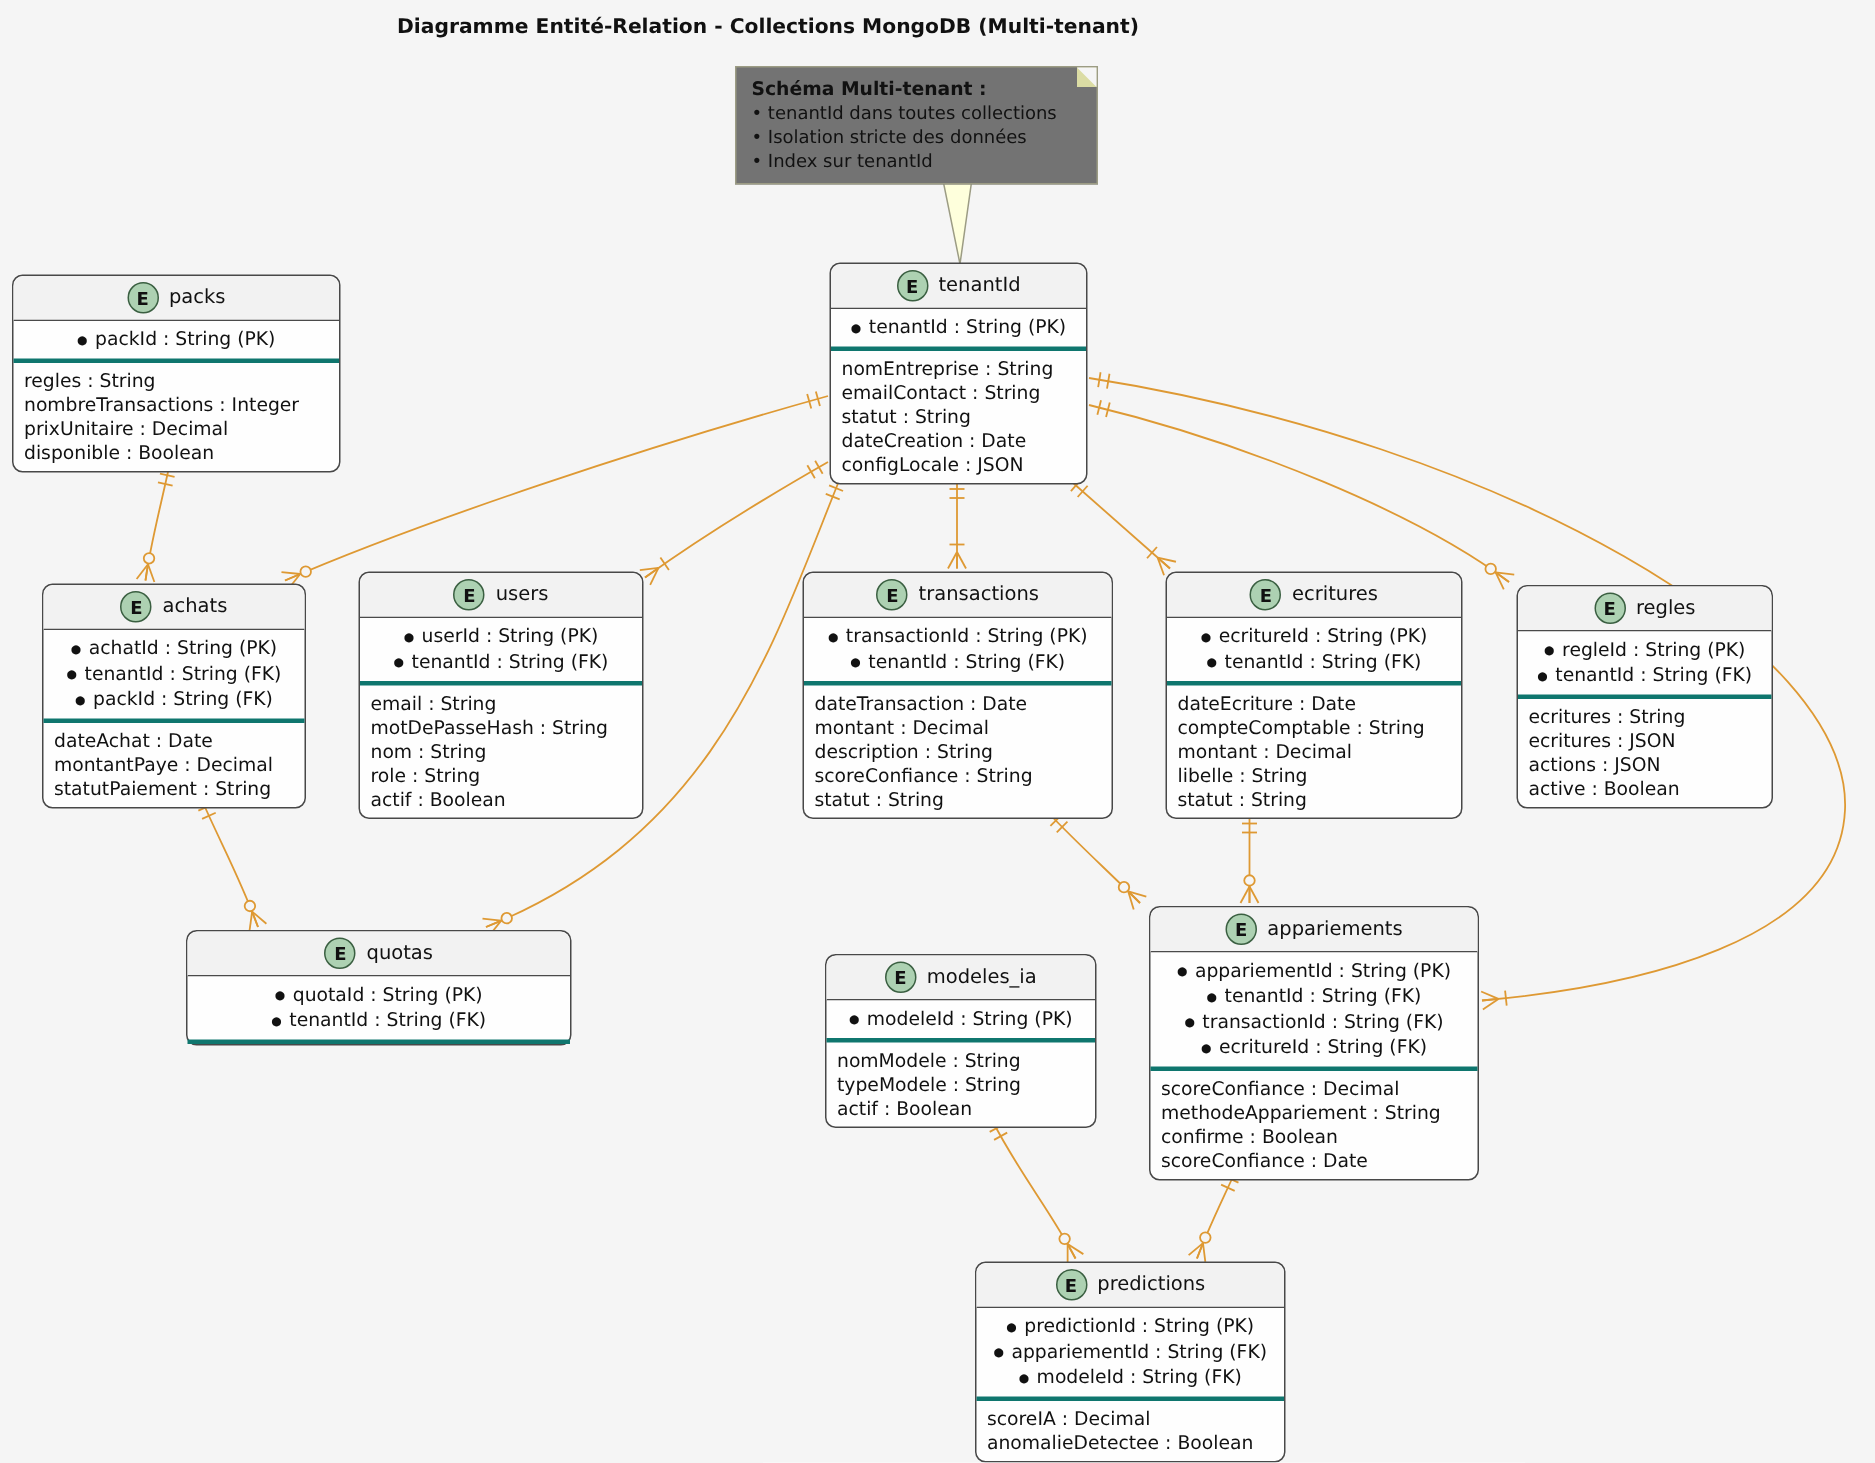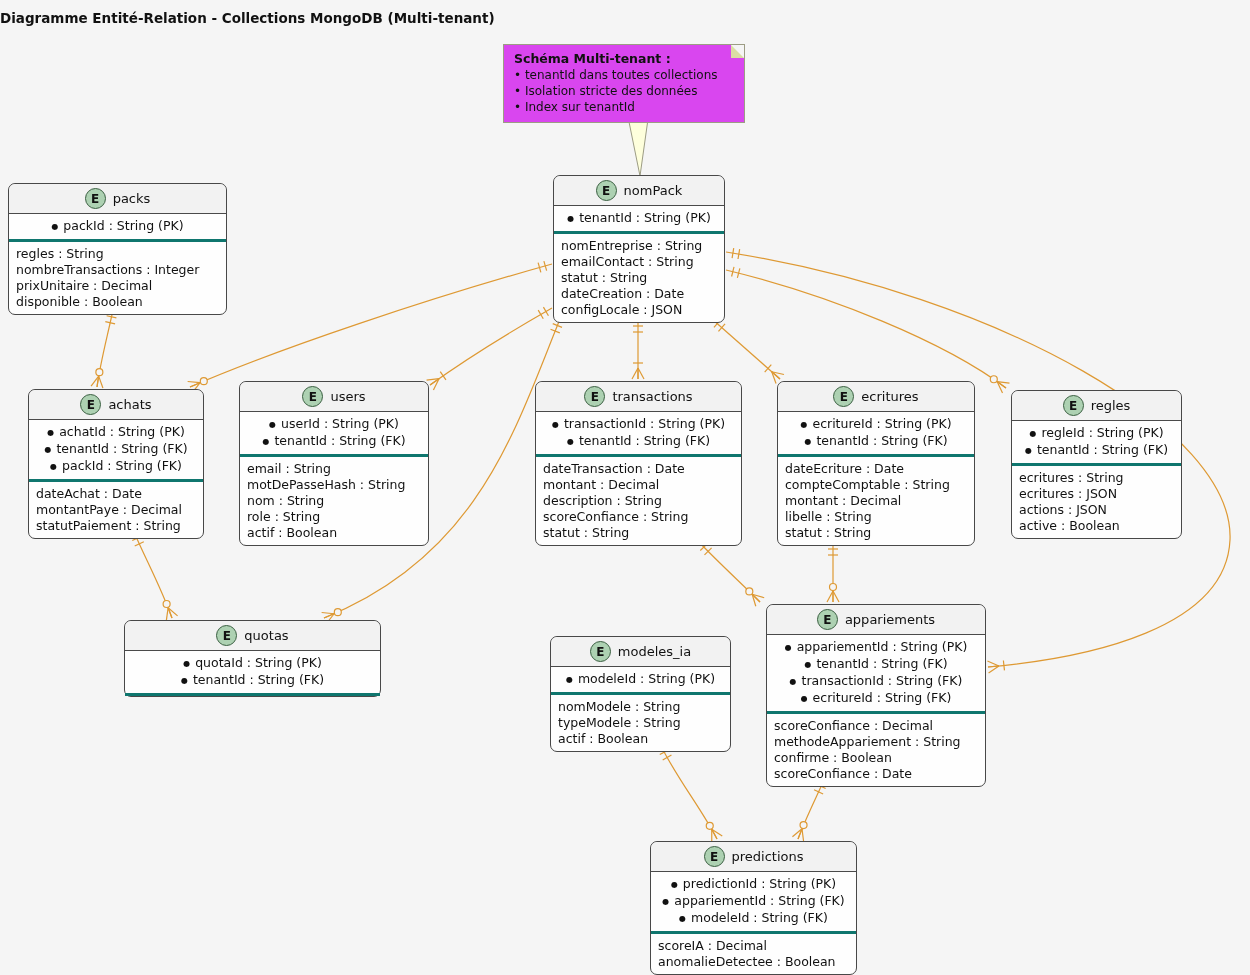--- a/index.html
+++ b/index.html
@@ -6,28 +6,28 @@
   .canvas{
     position:relative;
     width:1250px;height:975px;
     background:#F5F5F5;
     font-family:"DejaVu Sans","Liberation Sans",sans-serif;
     color:#111;
     overflow:hidden;
   }
   .title{
     position:absolute;top:10px;left:0;width:1024px;
-    text-align:left;font-size:13.5px;font-weight:bold;
+    text-align:center;font-size:13.5px;font-weight:bold;
   }
   #rel-svg{position:absolute;left:0;top:0;}
   
   .note{
-    position:absolute;left:503px;top:44px;width:242px;
+    position:absolute;left:490px;top:44px;width:242px;
     box-sizing:border-box;
-    background:#d946ef;border:1px solid #9C9C84;
+    background:#737373;border:1px solid #9C9C84;
     padding:5px 10px 7px 10px;
   }
   .note::before{
     content:"";position:absolute;top:0;right:0;width:0;height:0;
     border-style:solid;border-width:0 13px 13px 0;
     border-color:#F5F5F5 #F5F5F5 #DBDCA4 #DBDCA4;
   }
   .note-title{font-size:12.5px;font-weight:bold;line-height:17px;}
   .note-line{font-size:12px;line-height:16px;}
   
@@ -201,21 +201,21 @@
         <div class="e-attrs">
           <div class="row">regles : String</div>
           <div class="row">nombreTransactions : Integer</div>
           <div class="row">prixUnitaire : Decimal</div>
           <div class="row">disponible : Boolean</div>
         </div>
       </div>
       <div class="entity" style="left: 553px; top: 175px; width: 172px;">
         <div class="e-header">
           <span class="e-icon" style="background: rgb(173, 209, 178); border: 1px solid rgb(58, 95, 65);">E</span>
-          <span class="e-name">nomPack</span>
+          <span class="e-name">tenantId</span>
         </div>
         <div class="e-keys">
           <div class="row"><span class="bullet">●</span>tenantId : String (PK)</div>
         </div>
         <div class="e-attrs">
           <div class="row">nomEntreprise : String</div>
           <div class="row">emailContact : String</div>
           <div class="row">statut : String</div>
           <div class="row">dateCreation : Date</div>
           <div class="row">configLocale : JSON</div>

